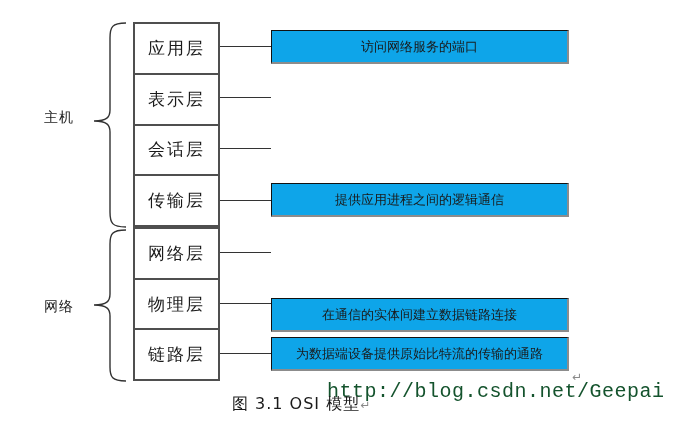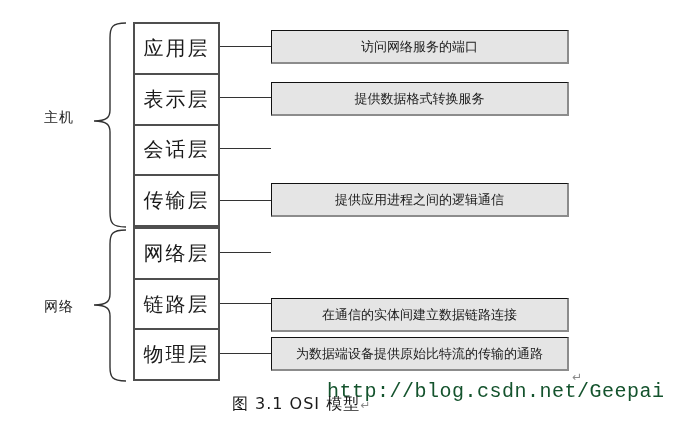--- a/index.html
+++ b/index.html
@@ -10,30 +10,30 @@
   
   .layer-group{
     position:absolute;left:133px;width:87px;
     border:2px solid #4f4f4f;box-sizing:border-box;
     display:flex;flex-direction:column;background:#ffffff;
   }
   #group-host{top:22px;height:205px;}
   #group-network{top:227px;height:154px;}
   .layer-cell{
     flex:1;display:flex;align-items:center;justify-content:center;
-    font-size:20px;letter-spacing:2px;border-bottom:2px solid #4f4f4f;
+    font-size:17px;letter-spacing:2px;border-bottom:2px solid #4f4f4f;
   }
   .layer-cell:last-child{border-bottom:none;}
   
   .desc-box{
     position:absolute;left:271px;width:298px;height:34px;box-sizing:border-box;
     border-top:1px solid #111;border-left:1px solid #111;
     border-right:2px solid #8c8c8c;border-bottom:2px solid #8c8c8c;
     display:flex;align-items:center;justify-content:center;
-    font-size:13px;background:#e5e5e5;white-space:nowrap;
+    font-size:13px;background:#0ea5e9;white-space:nowrap;
   }
   
   .connector{position:absolute;left:220px;width:51px;height:0;border-top:1.5px solid #333;}
   
   .brace-label{
     position:absolute;left:44px;width:36px;text-align:left;
     font-size:14px;letter-spacing:1px;
   }
   #host-label{top:109px;}
   #network-label{top:298px;}
@@ -67,34 +67,33 @@
 
   <div class="layer-group" id="group-host">
     <div class="layer-cell">应用层</div>
     <div class="layer-cell">表示层</div>
     <div class="layer-cell">会话层</div>
     <div class="layer-cell">传输层</div>
   </div>
 
   <div class="layer-group" id="group-network">
     <div class="layer-cell">网络层</div>
+    <div class="layer-cell">物理层</div>
     <div class="layer-cell">链路层</div>
-    <div class="layer-cell">物理层</div>
   </div>
 
   <div class="connector" style="top:46px"></div>
   <div class="connector" style="top:97px"></div>
   <div class="connector" style="top:148px"></div>
   <div class="connector" style="top:200px"></div>
   <div class="connector" style="top:252px"></div>
   <div class="connector" style="top:303px"></div>
   <div class="connector" style="top:353px"></div>
 
   <div class="desc-box" style="top:30px">访问网络服务的端口</div>
-  <div class="desc-box" style="top:82px">提供数据格式转换服务</div>
   <div class="desc-box" style="top:183px">提供应用进程之间的逻辑通信</div>
   <div class="desc-box" style="top:298px">在通信的实体间建立数据链路连接</div>
   <div class="desc-box" style="top:337px">为数据端设备提供原始比特流的传输的通路</div>
 
   <div id="trailing-mark" class="para-mark">↵</div>
 
   <div id="watermark">http://blog.csdn.net/Geepai</div>
 
   <div id="caption"><span>图 3.1 OSI 模型</span><span class="para-mark">↵</span></div>
 

